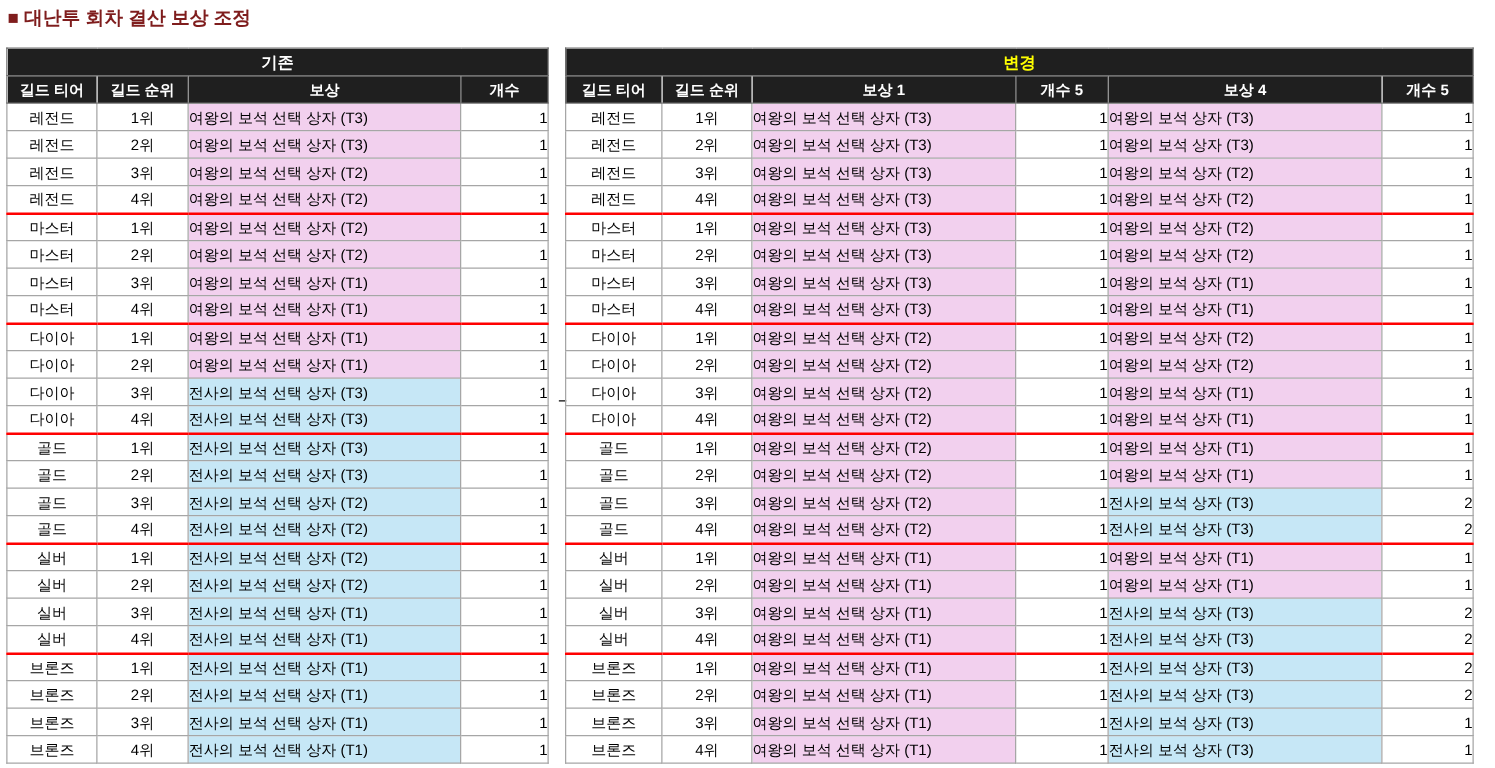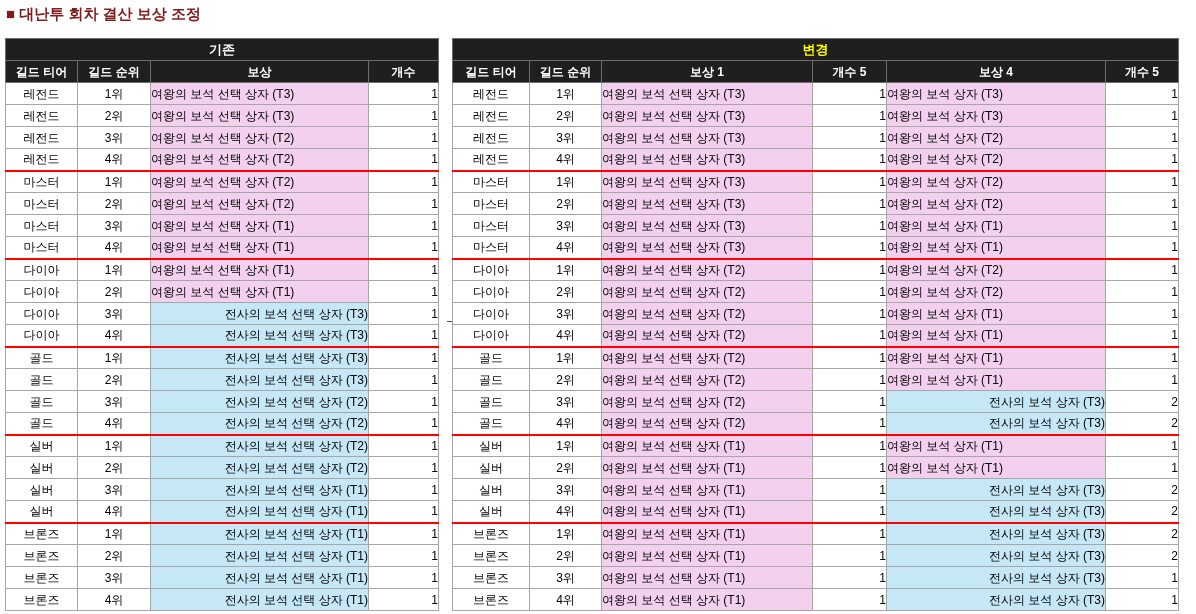--- a/index.html
+++ b/index.html
@@ -29,21 +29,21 @@
     font-weight:bold;text-align:center;
     border-color:#6e6e6e;
     font-size:12px;
   }
   .sheet thead th.tbl-title{font-size:13px;}
   #table-changed thead th.tbl-title{color:var(--changed-title,#ffff00);}
   .c-tier,.c-rank{text-align:center;background:#ffffff;}
   .c-reward{text-align:left;padding-left:12px;}
   .c-count{text-align:right;padding-right:9px;background:#ffffff;}
   .bg-queen{background:var(--queen-bg,#f2d0ee);}
-  .bg-warrior{background:var(--warrior-bg,#c6e7f6);text-align:right;}
+  .bg-warrior{background:var(--warrior-bg,#c6e7f6);}
   tr.tier-end td{border-bottom:2px solid var(--sep-red,#ff0000);}
   .change-arrow{
     position:absolute;left:440px;top:306px;width:26px;height:24px;
     text-align:center;font-size:20px;font-weight:bold;line-height:24px;color:#000;
   }
 </style>
 </head>
 <body>
 
 <div class="page-title">■ 대난투 회차 결산 보상 조정</div>

